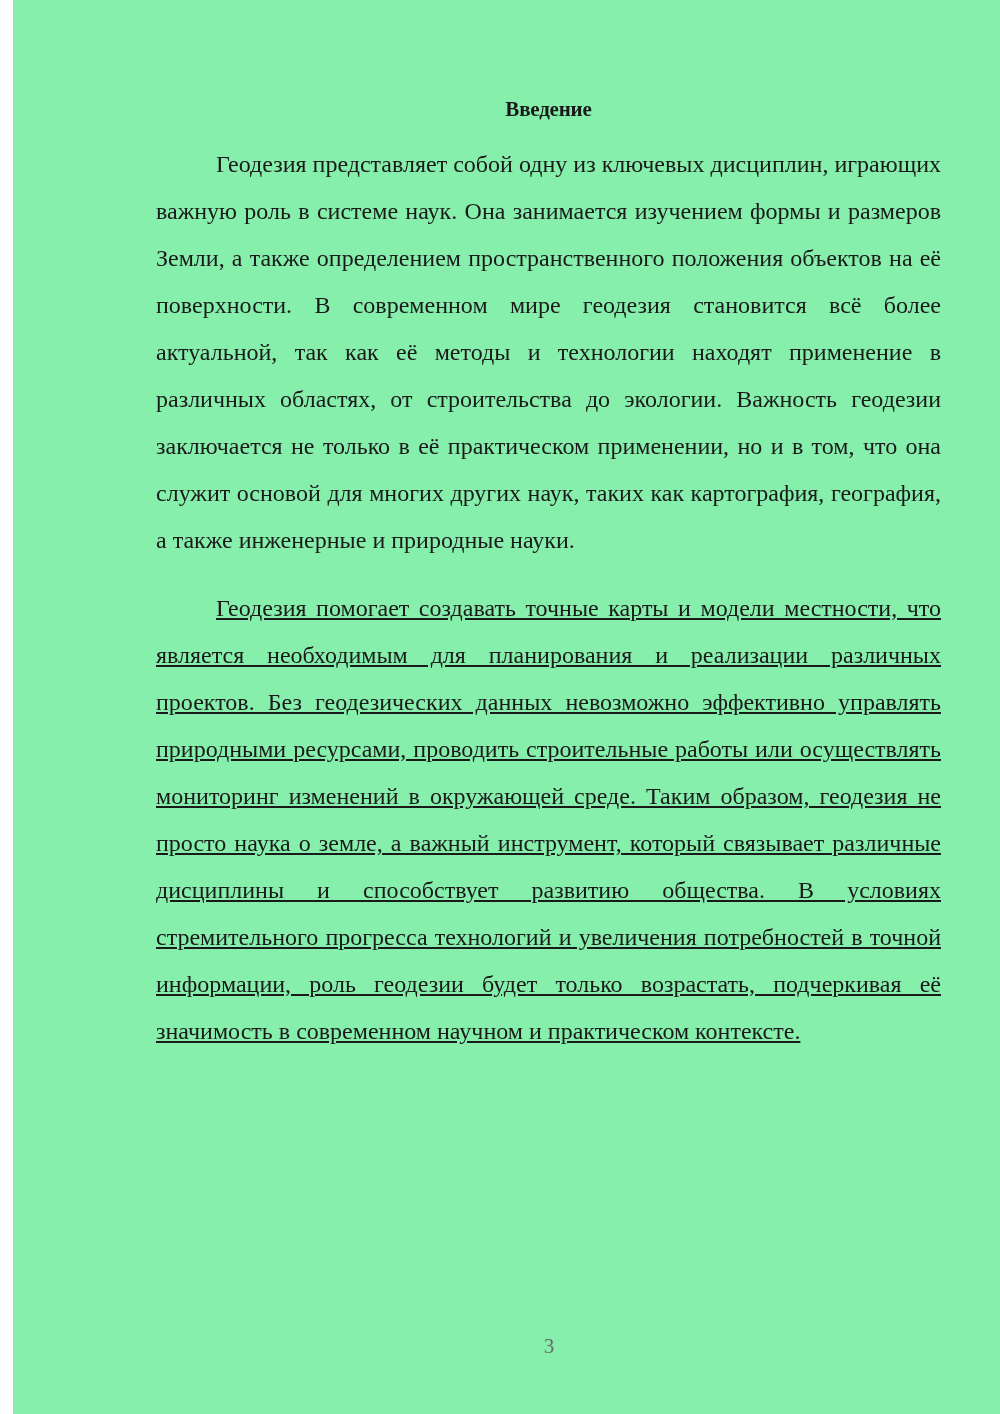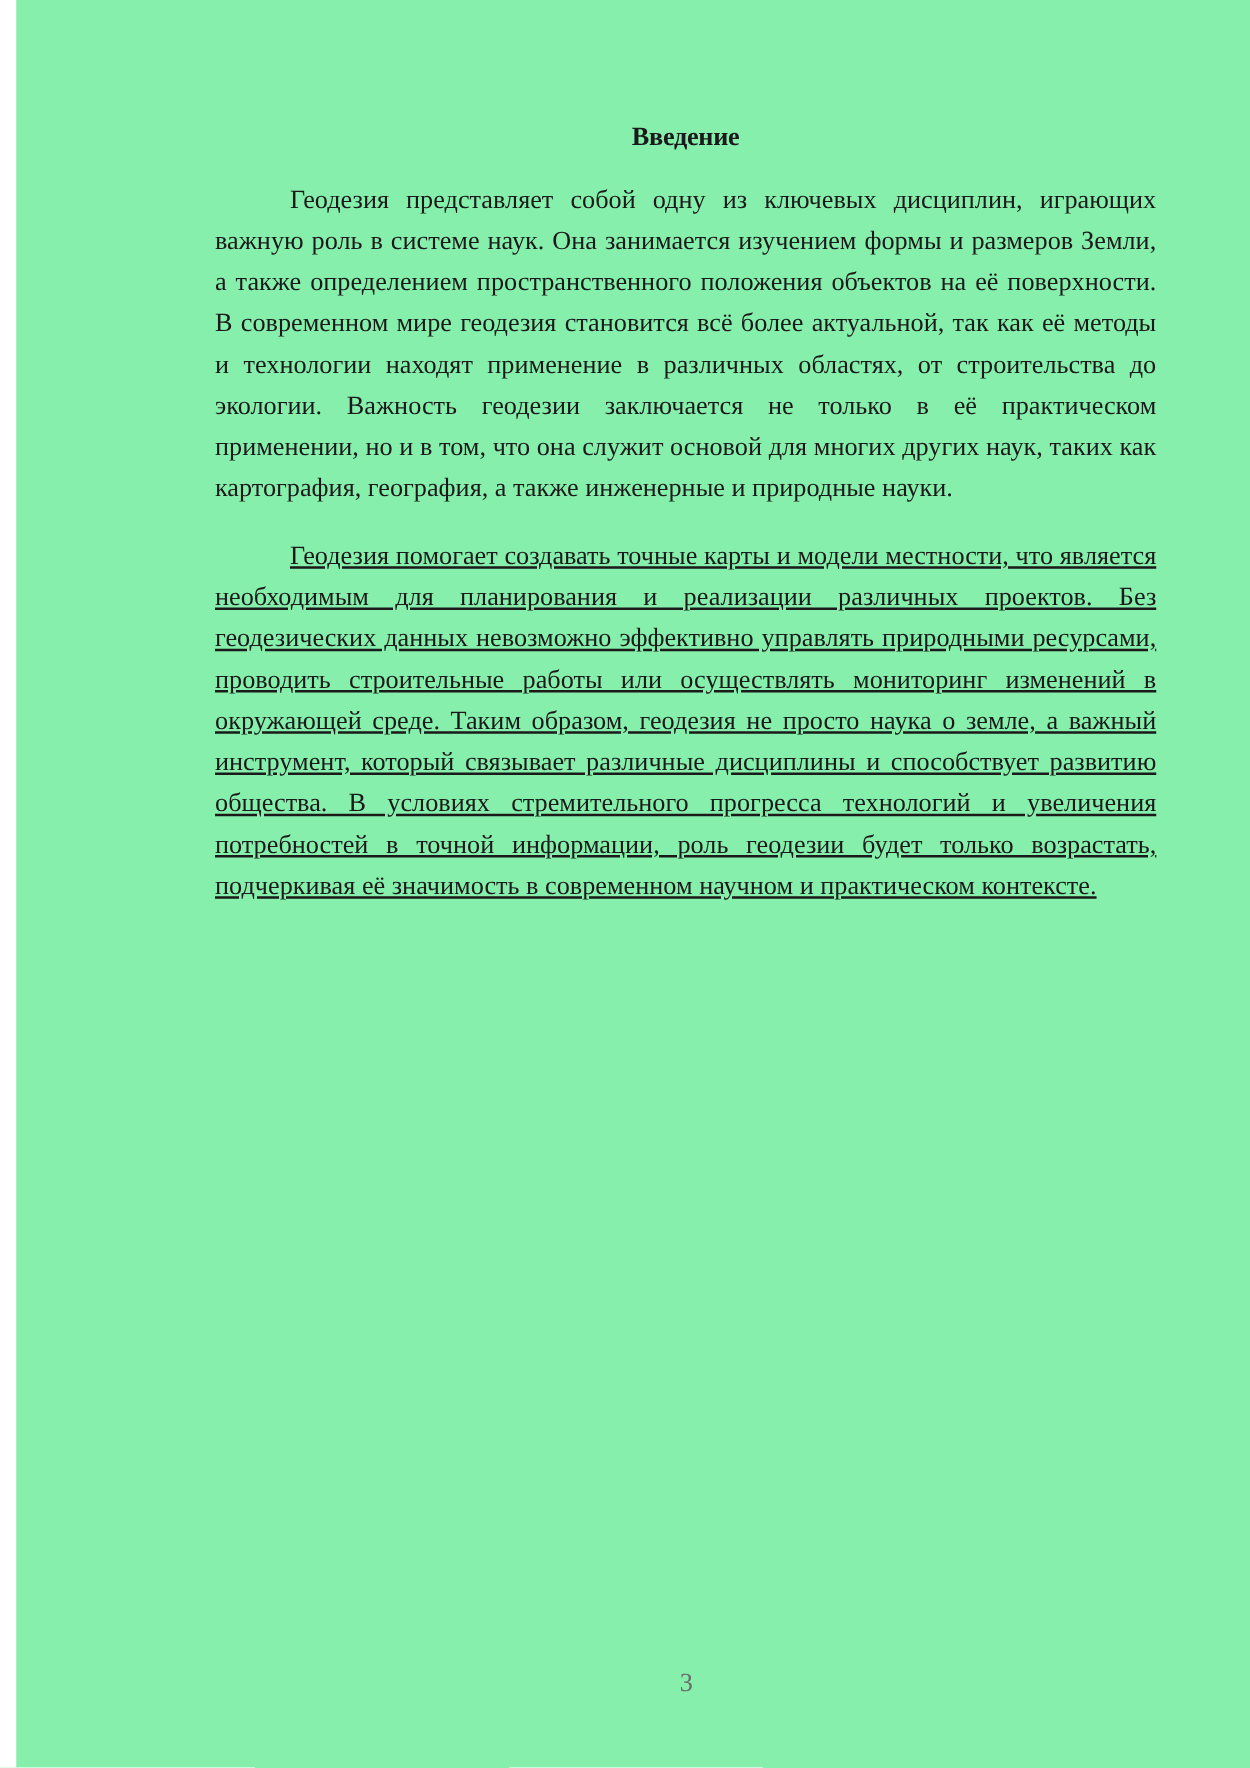--- a/index.html
+++ b/index.html
@@ -30,23 +30,23 @@
     }
     .title {
       text-align: center;
       font-weight: bold;
       font-size: 21px;
       line-height: 35px;
       margin: 0 0 14px 0;
       letter-spacing: -0.2px;
     }
     .para {
-      margin: 16px;
-      font-size: 21px;
-      line-height: 33px;
+      margin: 0;
+      font-size: 24px;
+      line-height: 47px;
       text-align: justify;
       text-indent: 60px;
       hyphens: none;
     }
     .para + .para {
       margin-top: 21px;
       text-decoration: underline;
     }
     .page-number {
       position: absolute;

